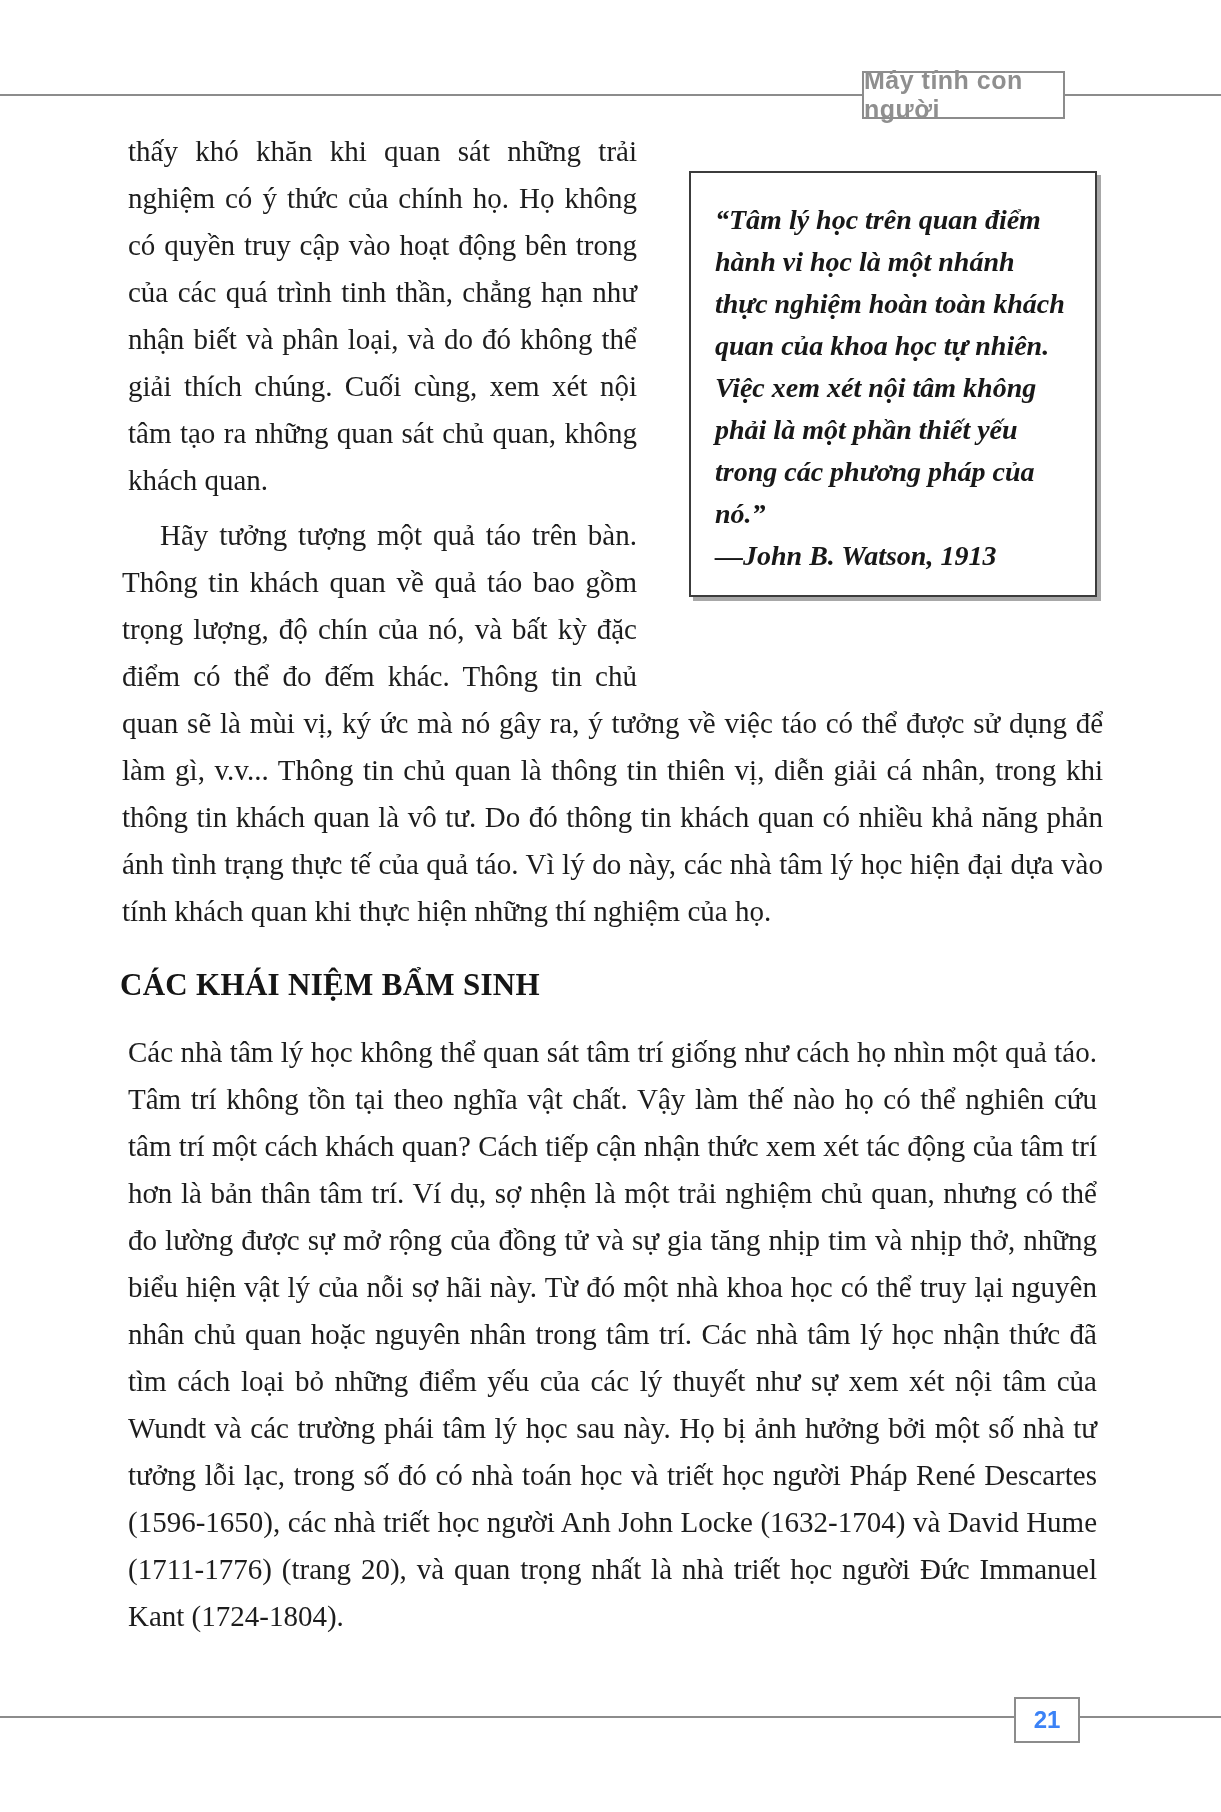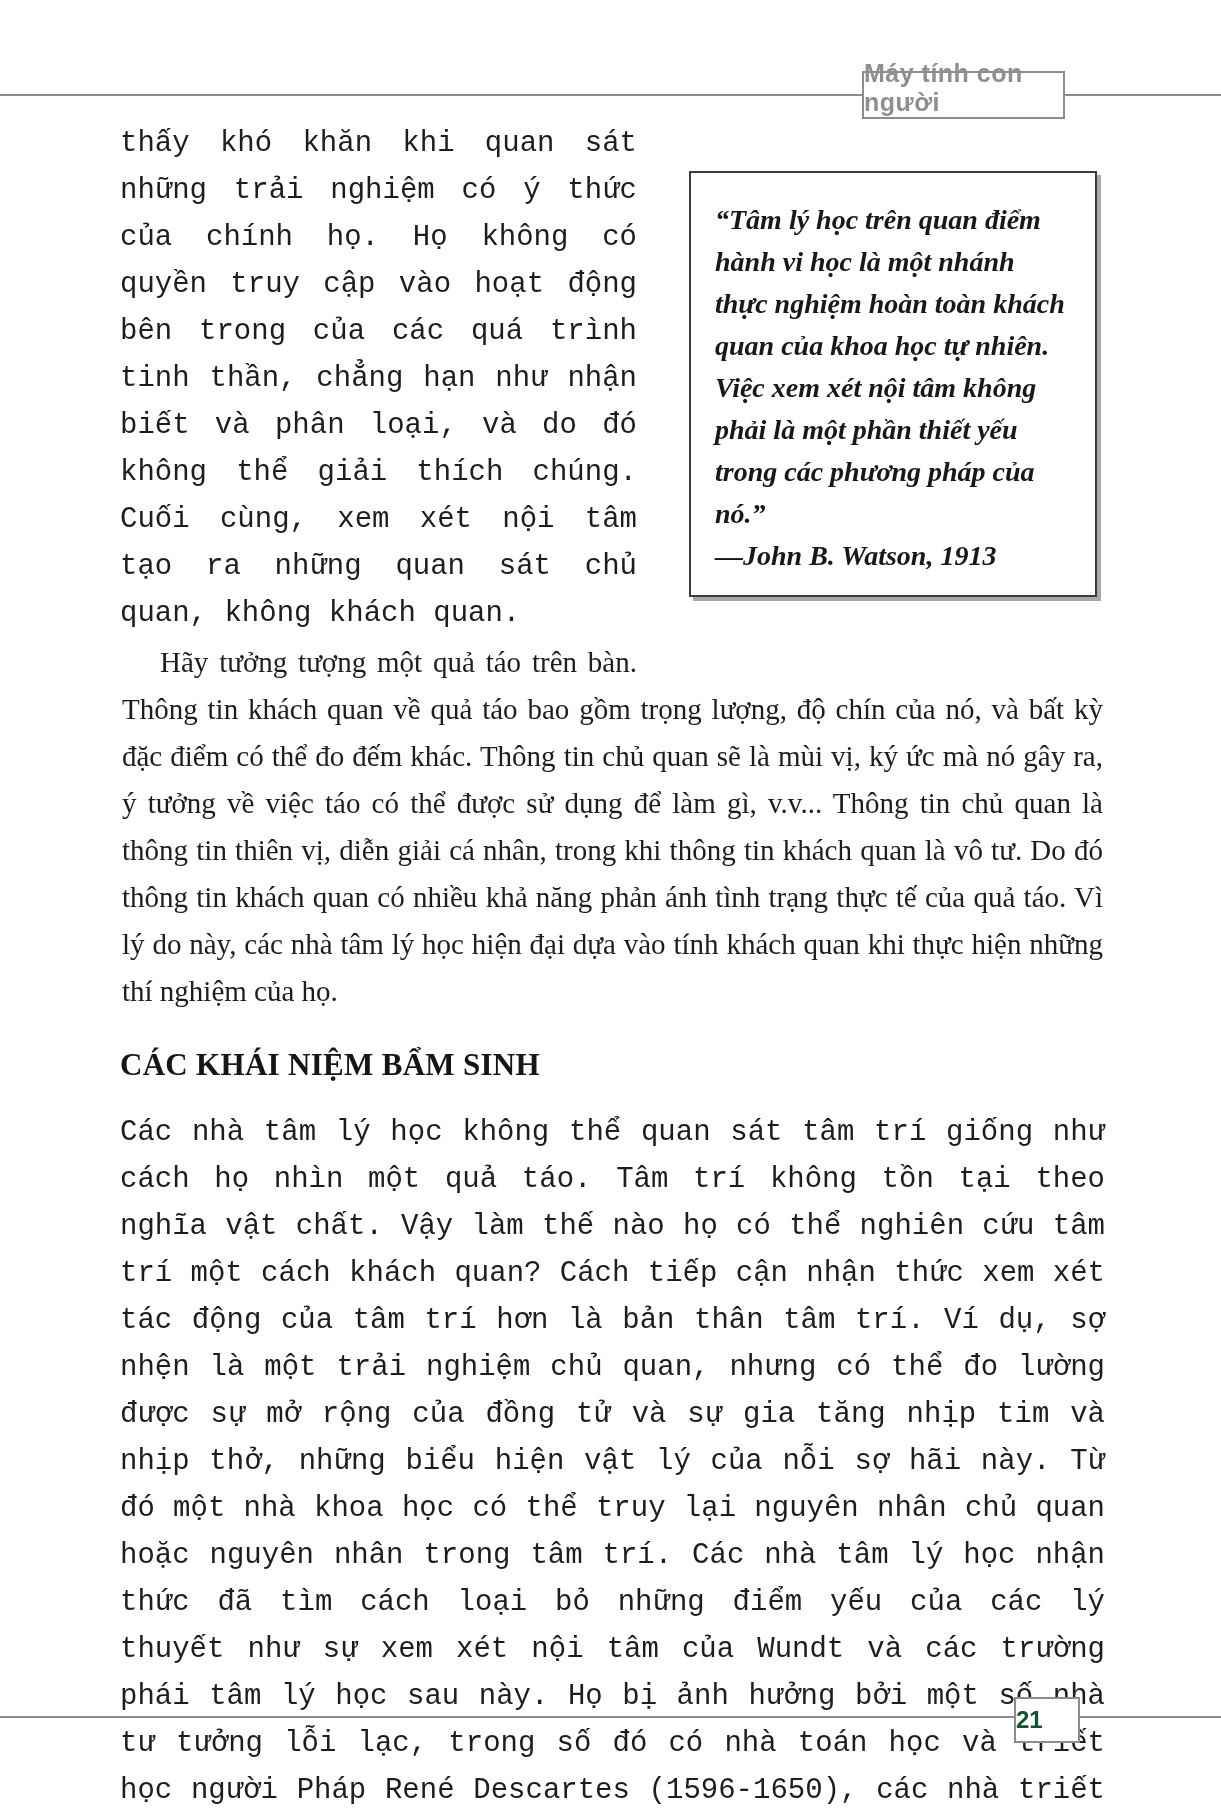--- a/index.html
+++ b/index.html
@@ -9,21 +9,21 @@
     background:#ffffff;
     font-family:"Liberation Serif", serif;
     color:#1d1d1d;
     overflow:hidden;
   }
   
   .top-rule{position:absolute;top:94px;left:0;width:1221px;height:2px;background:#8c8c8c;}
   .header-box{
     position:absolute;top:71px;left:862px;width:199px;height:44px;
     border:2px solid #8c8c8c;background:#ffffff;
-    display:flex;align-items:flex-end;justify-content:center;
+    display:flex;align-items:center;justify-content:center;
     font-family:"Liberation Sans", sans-serif;
     font-weight:bold;font-size:25px;color:#8f8f8f;
     letter-spacing:0.5px;
   }
   
   .content{
     position:absolute;top:120px;left:120px;width:985px;
     font-size:29px;line-height:47px;text-align:justify;
   }
   .quote-box{
@@ -35,39 +35,39 @@
     background:#ffffff;
     padding:26px 22px 18px 24px;
     font-weight:bold;font-style:italic;
     font-size:28px;line-height:42px;
     color:#181818;
     text-align:left;
   }
   .quote-attribution{
     padding-right:2px;
   }
-  .para{margin:0;font-family:Liberation Mono, monospace;}
+  .para{margin:8px;}
   .para-indent{margin:2px;text-indent:38px;}
   .section-heading{
     clear:none;
     margin:32px 0 26px 0;
     font-size:31px;line-height:36px;
     font-weight:bold;
     text-align:left;
     color:#161616;
     letter-spacing:0.3px;
   }
   
   .bottom-rule{position:absolute;top:1716px;left:0;width:1221px;height:2px;background:#8c8c8c;}
   .page-num-box{
     position:absolute;top:1697px;left:1014px;width:62px;height:42px;
     border:2px solid #8c8c8c;background:#ffffff;
-    display:flex;align-items:center;justify-content:flex-start;
+    display:flex;align-items:center;justify-content:center;
     font-family:"Liberation Sans", sans-serif;
-    font-weight:bold;font-size:24px;color:#14532d;
+    font-weight:bold;font-size:24px;color:#3b82f6;
   }
 </style>
 </head>
 <body>
 
 <div class="page">
 
   <div class="top-rule"></div>
   <div class="header-box">
     <span>Máy tính con người</span>

